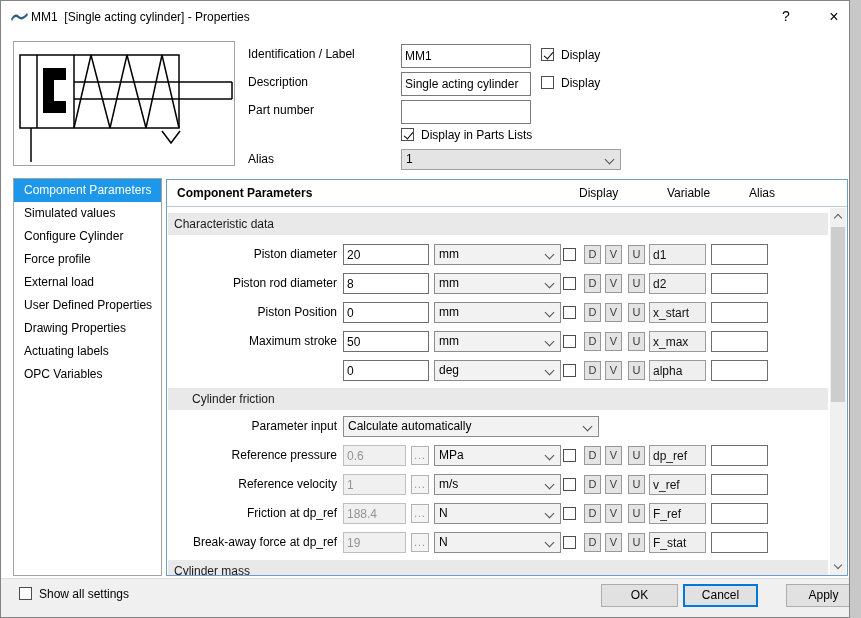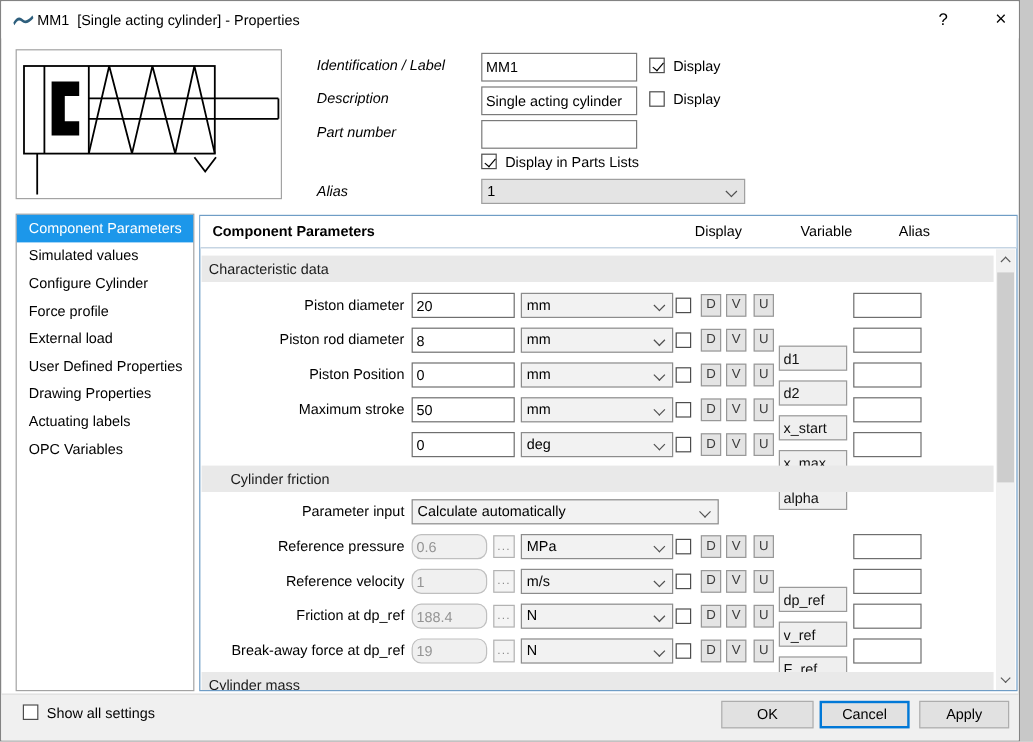--- a/index.html
+++ b/index.html
@@ -10,21 +10,21 @@
   
   .titlebar { position:absolute; left:0; top:0; width:100%; height:31px; background:#ffffff; }
   .app-icon { position:absolute; left:10px; top:10px; width:17px; height:11px; }
   .title-text { position:absolute; left:30px; top:9px; white-space:pre; font-size:12px; }
   .tb-btn { position:absolute; top:0; height:31px; width:38px; text-align:center; line-height:31px; font-size:14px; cursor:default; }
   .tb-help { left:766px; }
   .tb-close { left:814px; font-size:16px; }
 
   
   .preview { position:absolute; left:12px; top:40px; width:222px; height:125px; border:1px solid #a3a3a3; background:#fff; }
-  .flabel { position:absolute; left:263px; height:15px;font-style:italic; }
+  .flabel { position:absolute; left:247px; height:15px; }
   .tinput { position:absolute; left:400px; width:130px; height:21px; border:1px solid #7a7a7a; background:#fff; font-family:inherit; font-size:12px; padding:11px 3px; }
   .cb { position:absolute; width:13px; height:13px; border:1px solid #4d4d4d; background:#fff; }
   .cb.checked::after { content:""; position:absolute; left:3.5px; top:0.5px; width:4px; height:8px; border-right:1.6px solid #000; border-bottom:1.6px solid #000; transform:rotate(40deg); }
   .cblabel { position:absolute; }
   .dd { position:absolute; height:21px; background:#e4e4e4; border:1px solid #a0a0a0; padding:0 20px 0 4px; line-height:19px; overflow:hidden; }
   .dd .chev { position:absolute; right:7px; top:6px; width:7px; height:7px; border-right:1.3px solid #505050; border-bottom:1.3px solid #505050; transform:rotate(45deg); }
 
   
   .sidebar { position:absolute; left:12px; top:177px; width:149px; height:398px; border:1px solid #a3a3a3; background:#fff; }
   .sb-item { height:23px; line-height:23px; padding-left:10px; cursor:default; }
@@ -36,45 +36,45 @@
   .ph-title { position:absolute; left:10px; top:6px; font-weight:bold; }
   .ph-col { position:absolute; top:6px; }
   .ph-display { left:412px; } .ph-variable { left:500px; } .ph-alias { left:574px;margin-left:8px; }
   .panel-content { position:absolute; left:0; top:28px; width:663px; height:367px; overflow:hidden; }
 
   .secbar { position:absolute; left:1px; width:660px; height:22px; background:#e9e9e9; line-height:22px; padding-left:6px; color:#1a1a1a; }
   .prow { position:absolute; left:0; width:663px; height:29px; }
   .plabel { position:absolute; left:0; top:0; width:170px; height:29px; line-height:29px; text-align:right; }
   .pval { position:absolute; left:176px; top:4px; width:86px; height:21px; border:1px solid #6e6e6e; background:#fff; font-family:inherit; font-size:12px; padding:0 3px; }
   .pval.short { width:63px; }
-  .pval.dis { background:#f0f0f0; border-color:#bfbfbf; color:#949494;border-radius:8px; }
+  .pval.dis { background:#f0f0f0; border-color:#bfbfbf; color:#949494; }
   .dots { position:absolute; left:244px; top:5px; width:18px; height:19px; background:#f4f4f4; border:1px solid #b2b2b2; color:#8a8a8a; text-align:center; line-height:17px; font-size:10px; letter-spacing:1px; }
   .dd.unit { left:267px; top:4px; width:127px; background:#f2f2f2; border-color:#8c8c8c; }
   .dd.wide { left:176px; top:4px; width:256px; background:#f2f2f2; border-color:#8c8c8c; }
   .rowcb { left:396px; top:8px; }
   .dvu { position:absolute; top:5px; width:17px; height:19px; background:#e4e4e4; border:1px solid #989898; text-align:center; line-height:17px; font-size:11px; color:#3c3c3c; }
   .dvu0 { left:417px; } .dvu1 { left:438px; } .dvu2 { left:461px; }
-  .varfield { position:absolute; left:482px; top:4px; width:57px; height:21px; background:#efefef; border:1px solid #9a9a9a; font-family:inherit; font-size:12px; padding:0 3px; color:#111;margin-top:44px; }
+  .varfield { position:absolute; left:482px; top:4px; width:57px; height:21px; background:#efefef; border:1px solid #9a9a9a; font-family:inherit; font-size:12px; padding:0 3px; color:#111; }
   .aliasfield { position:absolute; left:544px; top:4px; width:57px; height:21px; background:#fff; border:1px solid #6e6e6e; font-family:inherit; font-size:12px; padding:0 3px; }
 
   
   .vscroll { position:absolute; right:1px; top:28px; width:16px; height:367px; background:#f0f0f0; }
   .sc-arrow { position:absolute; left:0; width:16px; height:17px; background:#f0f0f0; }
   .sc-arrow span { position:absolute; left:5px; width:6px; height:6px; border-right:1.3px solid #5a5a5a; border-bottom:1.3px solid #5a5a5a; }
   .sc-up { top:0; } .sc-up span { top:7px; transform:rotate(-135deg); }
   .sc-down { bottom:0; } .sc-down span { top:4px; transform:rotate(45deg); }
   .sc-thumb { position:absolute; left:1px; top:19px; width:14px; height:175px; background:#cdcdcd; }
 
   
   .footer { position:absolute; left:0; top:577px; width:100%; height:41px; background:#f0f0f0; border-top:1px solid #dfdfdf; }
   .footer .cblabel { left:38px; top:8px; }
   .btn { position:absolute; top:5px; height:23px; background:#e1e1e1; border:1px solid #adadad; font-family:inherit; font-size:12px; text-align:center; line-height:21px; }
   .btn-ok { left:600px; width:77px; }
   .btn-cancel { left:682px; width:75px; border:2px solid #0078d7; line-height:19px; }
-  .btn-apply { left:765px; width:75px; }
+  .btn-apply { left:785px; width:75px; }
 </style>
 </head>
 <body>
 
 <div class="dialog">
 
   <div class="titlebar">
     <svg class="app-icon" viewBox="0 0 17 11">
       <path d="M0,8 Q4,1 8,5 Q11,8 16,2 L17,4 Q11,11 7,7 Q4,4 1,10 Z" fill="#2e5f7d"></path>
     </svg>

